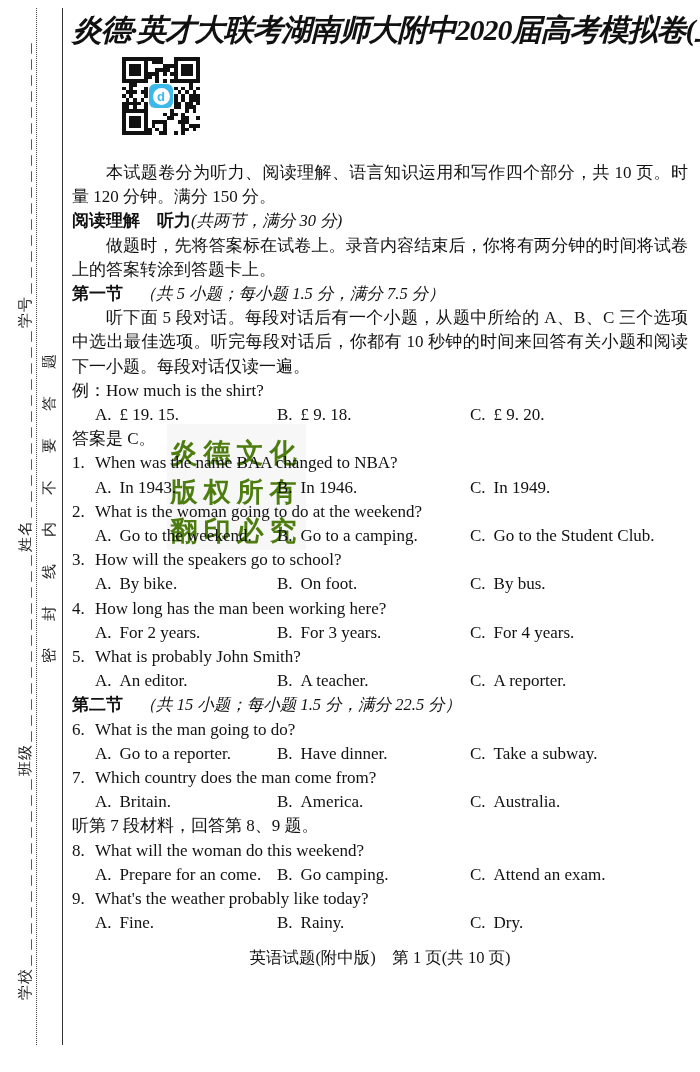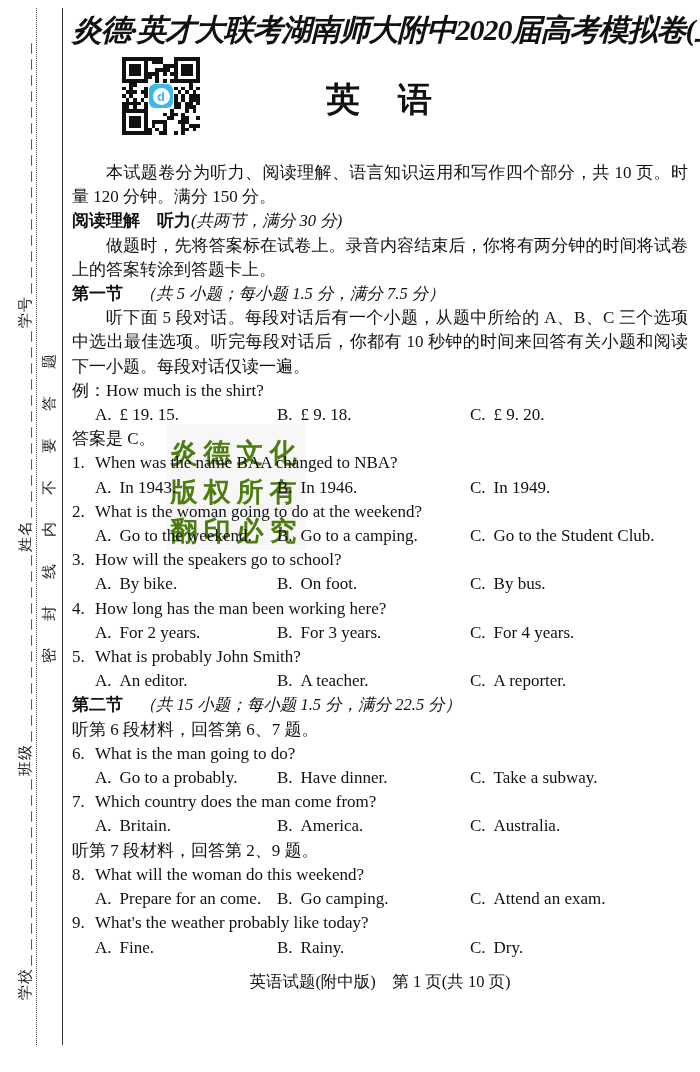--- a/index.html
+++ b/index.html
@@ -285,21 +285,20 @@
             <rect x="7" y="20" width="1" height="1"></rect>
             <rect x="10" y="20" width="1" height="1"></rect>
             <rect x="11" y="20" width="1" height="1"></rect>
             <rect x="14" y="20" width="1" height="1"></rect>
             <rect x="16" y="20" width="1" height="1"></rect>
           </svg>
         <div class="qr-logo">
           <div class="ring">d</div>
         </div>
       </div>
-      <div class="subject">英　语</div>
     </div>
 
     <div class="body-text" id="body-container">
         <p class="para">本试题卷分为听力、阅读理解、语言知识运用和写作四个部分，共 10 页。时量 120 分钟。满分 150 分。</p>
         <p class="heading"><span>阅读理解　听力</span><span class="note">(共两节，满分 30 分)</span></p>
         <p class="para">做题时，先将答案标在试卷上。录音内容结束后，你将有两分钟的时间将试卷上的答案转涂到答题卡上。</p>
         <p class="heading"><span>第一节</span><span class="note">　（共 5 小题；每小题 1.5 分，满分 7.5 分）</span></p>
         <p class="para">听下面 5 段对话。每段对话后有一个小题，从题中所给的 A、B、C 三个选项中选出最佳选项。听完每段对话后，你都有 10 秒钟的时间来回答有关小题和阅读下一小题。每段对话仅读一遍。</p>
         <div class="q-line">
           <span class="q-num">例：</span>
@@ -404,29 +403,28 @@
           <div class="opt opt-b">
             <span class="opt-label">B.</span>
             <span>A teacher.</span>
           </div>
           <div class="opt opt-c">
             <span class="opt-label">C.</span>
             <span>A reporter.</span>
           </div>
         </div>
         <p class="heading"><span>第二节</span><span class="note">　（共 15 小题；每小题 1.5 分，满分 22.5 分）</span></p>
-        <p>听第 6 段材料，回答第 6、7 题。</p>
         <div class="q-line">
           <span class="q-num">6.</span>
           <span class="q-text">What is the man going to do?</span>
         </div>
         <div class="opts">
           <div class="opt opt-a">
             <span class="opt-label">A.</span>
-            <span>Go to a probably.</span>
+            <span>Go to a reporter.</span>
           </div>
           <div class="opt opt-b">
             <span class="opt-label">B.</span>
             <span>Have dinner.</span>
           </div>
           <div class="opt opt-c">
             <span class="opt-label">C.</span>
             <span>Take a subway.</span>
           </div>
         </div>
@@ -441,21 +439,21 @@
           </div>
           <div class="opt opt-b">
             <span class="opt-label">B.</span>
             <span>America.</span>
           </div>
           <div class="opt opt-c">
             <span class="opt-label">C.</span>
             <span>Australia.</span>
           </div>
         </div>
-        <p>听第 7 段材料，回答第 2、9 题。</p>
+        <p>听第 7 段材料，回答第 8、9 题。</p>
         <div class="q-line">
           <span class="q-num">8.</span>
           <span class="q-text">What will the woman do this weekend?</span>
         </div>
         <div class="opts">
           <div class="opt opt-a">
             <span class="opt-label">A.</span>
             <span>Prepare for an come.</span>
           </div>
           <div class="opt opt-b">

